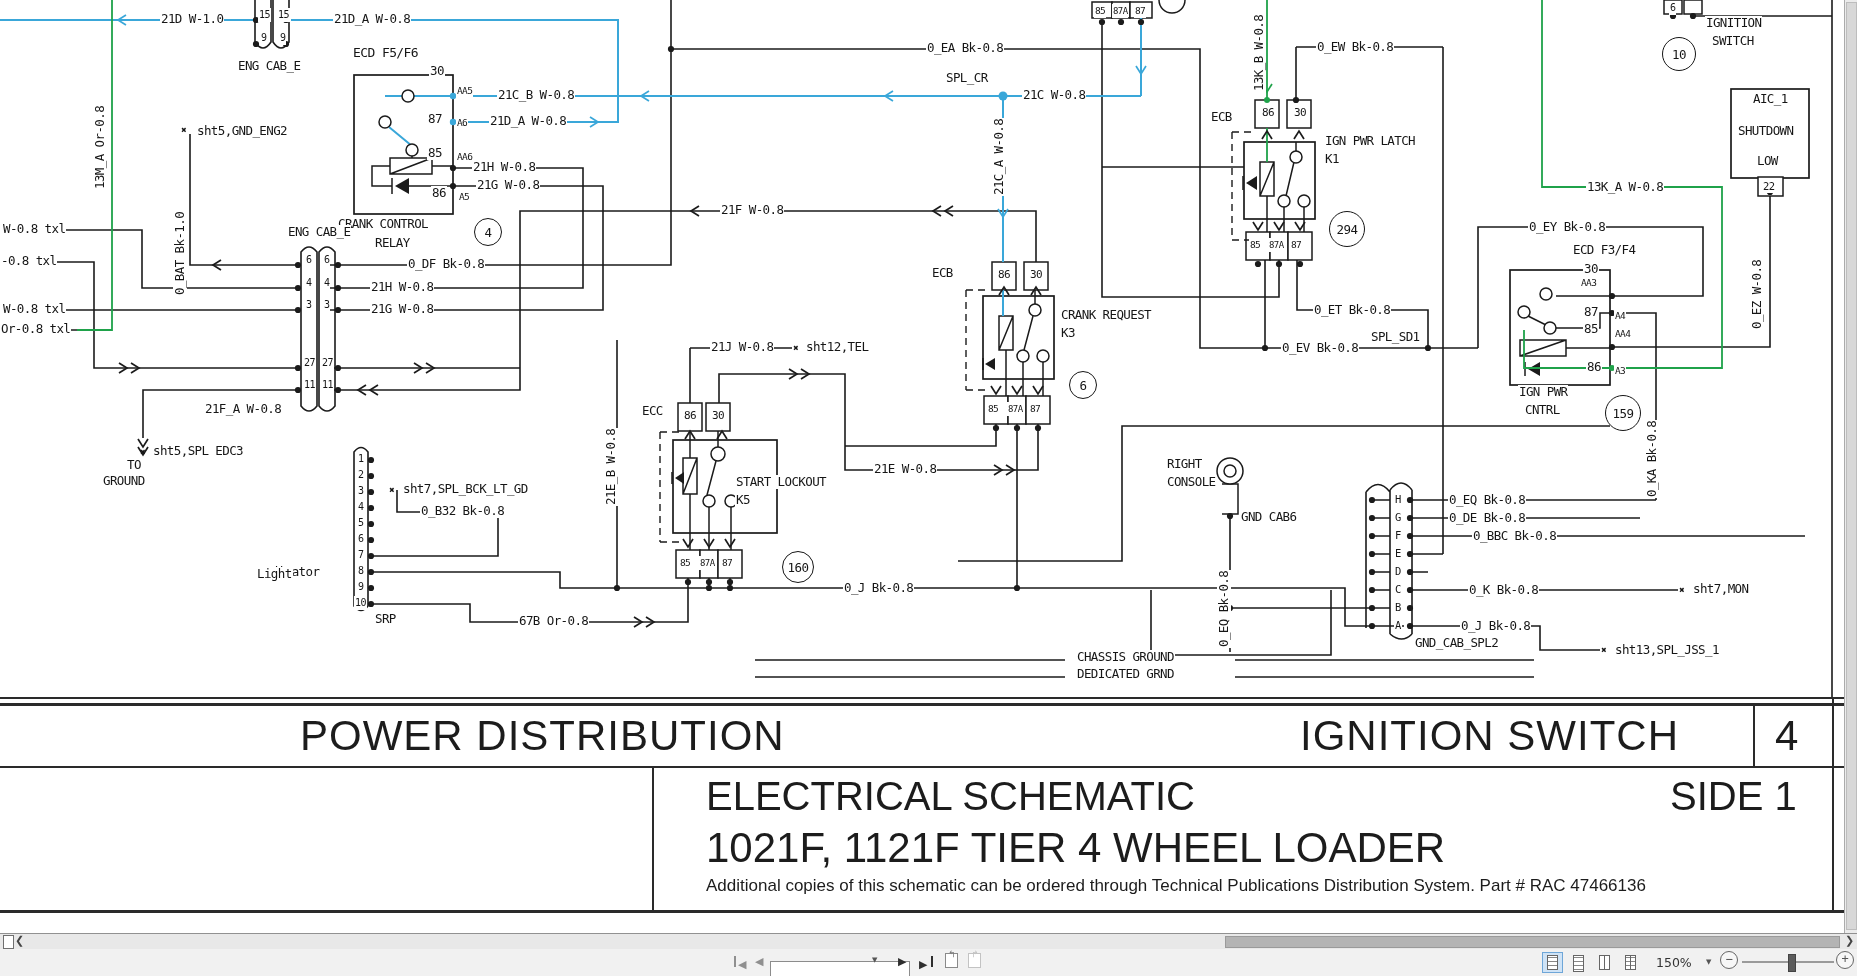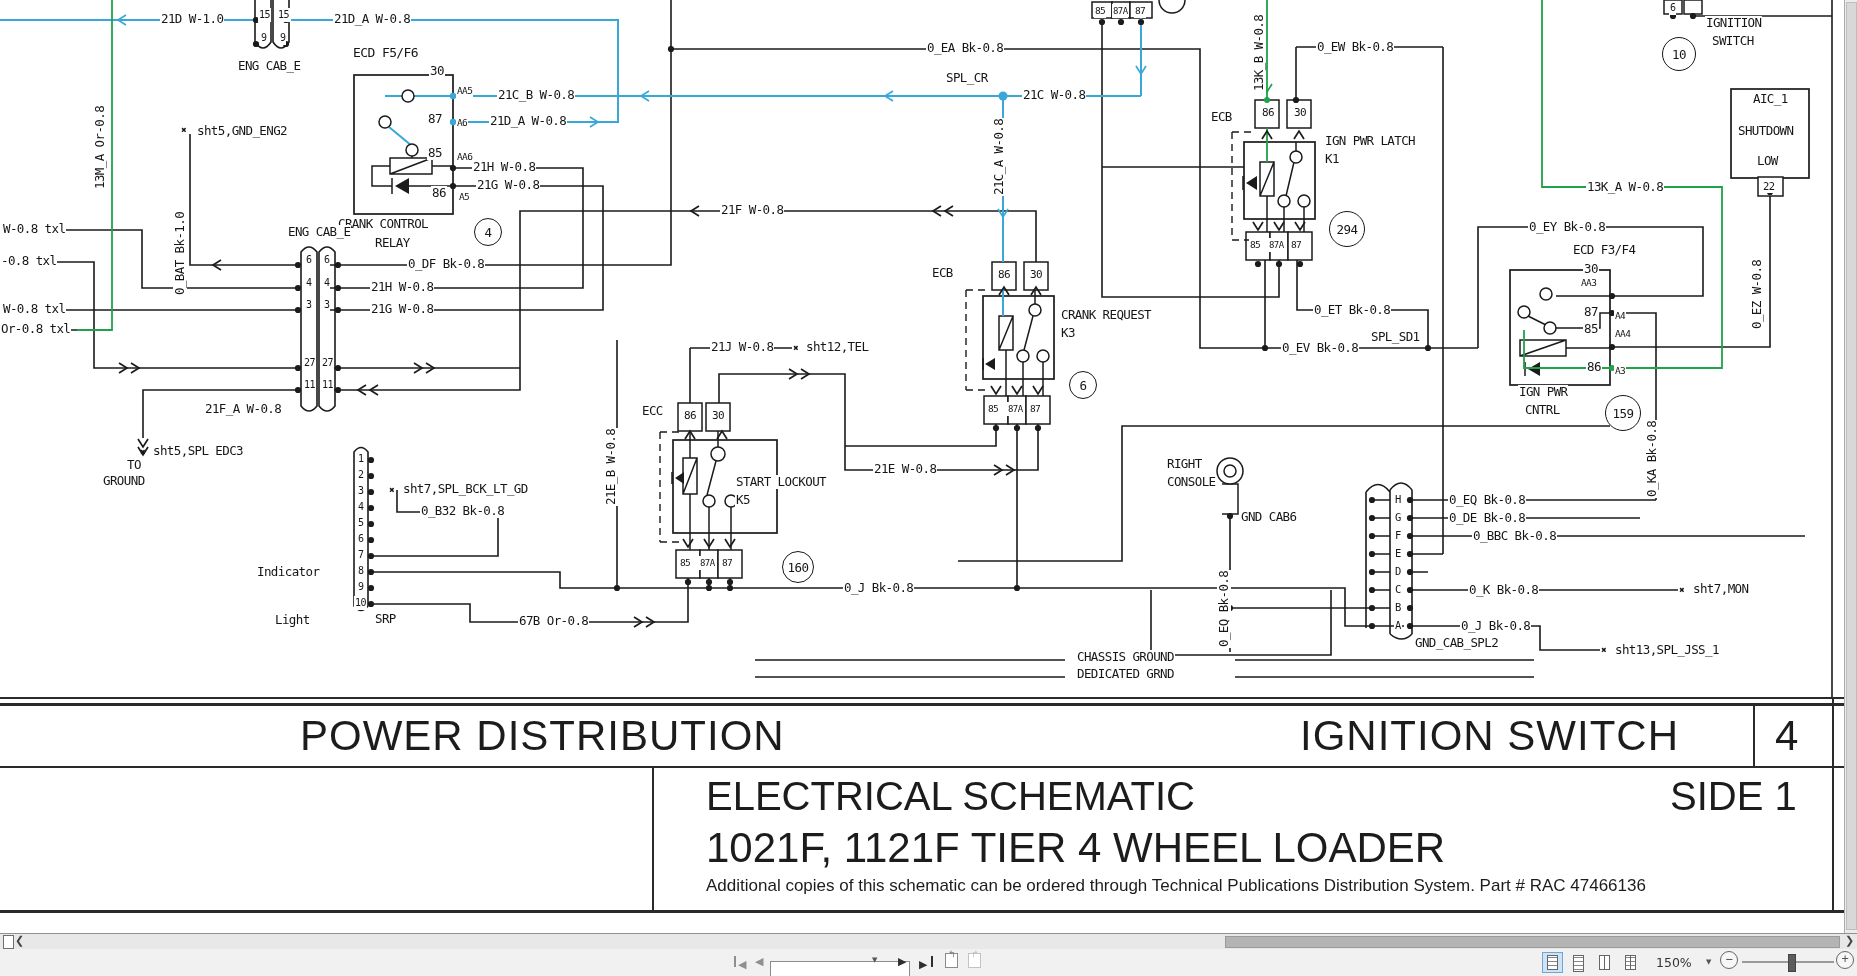--- a/index.html
+++ b/index.html
@@ -373,21 +373,21 @@
       <div class="lbl" style="left: 357px; top: 468px; font-size: 10px;">2</div>
       <div class="lbl" style="left: 357px; top: 484px; font-size: 10px;">3</div>
       <div class="lbl" style="left: 357px; top: 500px; font-size: 10px;">4</div>
       <div class="lbl" style="left: 357px; top: 516px; font-size: 10px;">5</div>
       <div class="lbl" style="left: 357px; top: 532px; font-size: 10px;">6</div>
       <div class="lbl" style="left: 357px; top: 548px; font-size: 10px;">7</div>
       <div class="lbl" style="left: 357px; top: 564px; font-size: 10px;">8</div>
       <div class="lbl" style="left: 357px; top: 580px; font-size: 10px;">9</div>
       <div class="lbl" style="left: 354px; top: 596px; font-size: 10px;">10</div>
       <div class="lbl" style="left: 256px; top: 549px; margin-top: 16px;">Indicator</div>
-      <div class="lbl" style="left: 274px; top: 567px; margin-top: 46px;">Light</div>
+      <div class="lbl" style="left: 256px; top: 567px;">Light</div>
       <div class="lbl" style="left: 374px; top: 612px;">SRP</div>
       <div class="lbl" style="left: 402px; top: 482px;">sht7,SPL_BCK_LT_GD</div>
       <div class="lbl" style="left: 420px; top: 504px;">0_B32 Bk-0.8</div>
       <div class="lbl" style="left: 1166px; top: 457px;">RIGHT</div>
       <div class="lbl" style="left: 1166px; top: 475px;">CONSOLE</div>
       <div class="lbl" style="left: 1240px; top: 510px;">GND CAB6</div>
       <div class="lbl rot" style="left: 1217px; top: 648px;">0_EQ Bk-0.8</div>
       <div class="lbl" style="left: 1394px; top: 492px; font-size: 10.5px;">H</div>
       <div class="lbl" style="left: 1394px; top: 510px; font-size: 10.5px;">G</div>
       <div class="lbl" style="left: 1394px; top: 528px; font-size: 10.5px;">F</div>

